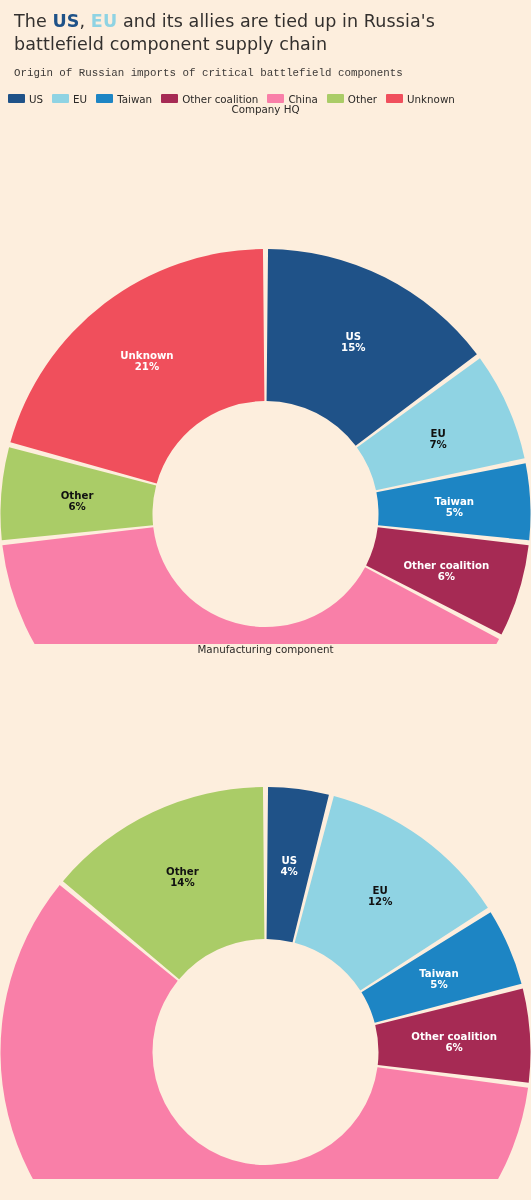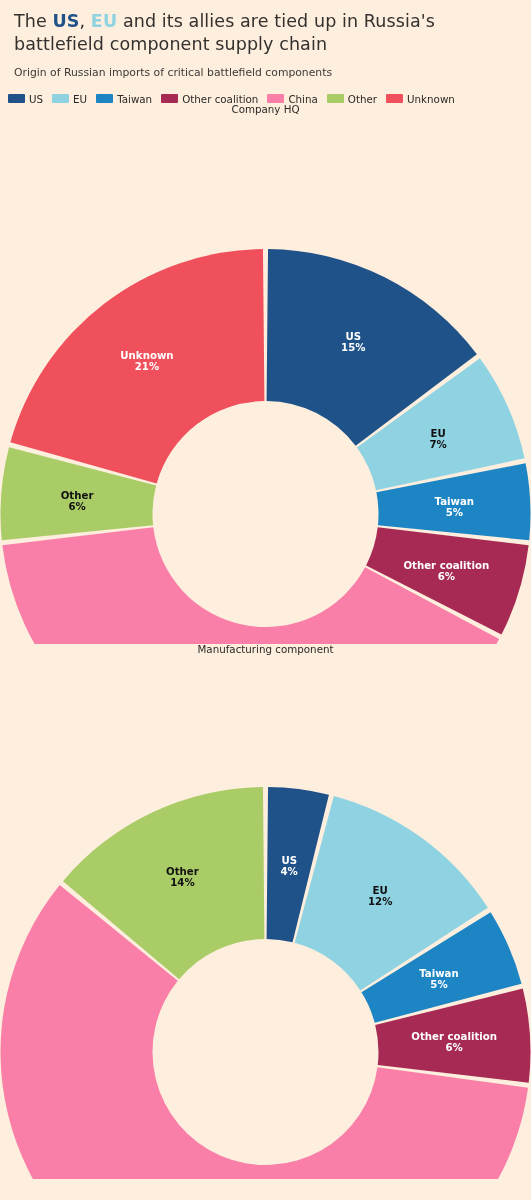--- a/index.html
+++ b/index.html
@@ -39,20 +39,21 @@
   }
   h1.headline .hl-eu {
     font-weight: 700;
     color: #8fd3e3;
   }
   .subhead {
     font-size: 10.8px;
     color: #3d3a38;
     margin: 10px 0 0 0;
     line-height: 1.3;
+    font-family: Liberation Mono, monospace;
   }
 
   
   .legend {
     display: flex;
     flex-wrap: nowrap;
     align-items: center;
     gap: 9px;
     padding: 0 8px;
     margin-top: 14px;

